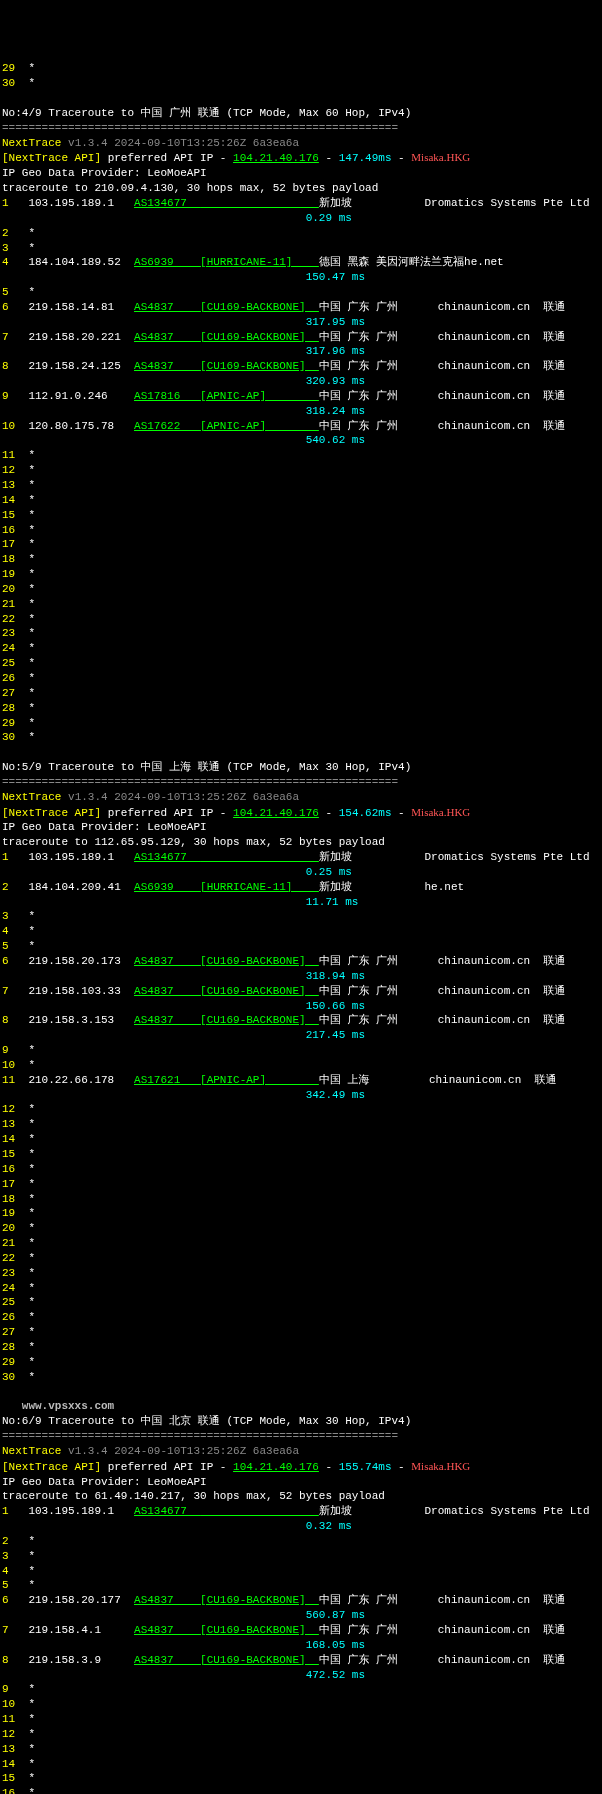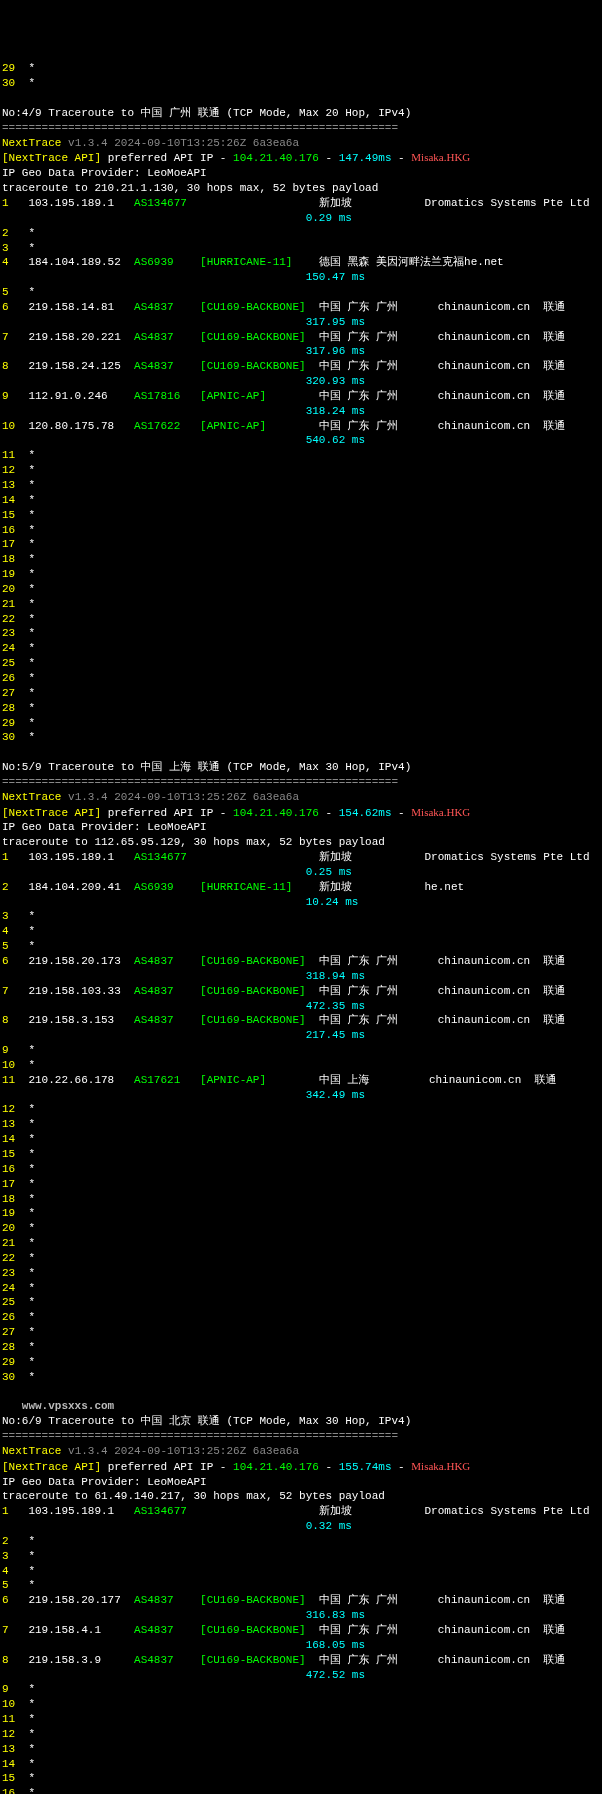--- a/index.html
+++ b/index.html
@@ -6,45 +6,45 @@
     background: #000;
     color: #fff;
     font-family: "Courier New", monospace;
     font-size: 11px;
     line-height: 1.35;
     margin: 0;
     padding: 2px;
     white-space: pre;
     width: 602px;
   }
-  .green { color: #00ff00; }
+  .green { color: #00ff00; text-decoration: underline; }
   .yellow { color: #ffff00; }
   .cyan { color: #00ffff; text-align: right; }
   .red { color: #ff5555; font-family: Liberation Serif, serif; }
   .gray { color: #888888; }
   .white { color: #ffffff; }
   .watermark {
     color: #bbbbbb;
     font-weight: bold;
   }
 </style>
 </head>
 <body>
 
 
 
 <div id="output"><span class="yellow">29</span>  <span class="white">*</span>
 <span class="yellow">30</span>  <span class="white">*</span>
 
-<span class="white">No:4/9 Traceroute to 中国 广州 联通 (TCP Mode, Max 20 Hop, IPv4)</span>
+<span class="white">No:4/9 Traceroute to 中国 广州 联通 (TCP Mode, Max 60 Hop, IPv4)</span>
 <span class="gray">============================================================</span>
 <span class="yellow">NextTrace</span> <span class="gray">v1.3.4 2024-09-10T13:25:26Z 6a3ea6a</span>
 <span class="yellow">[NextTrace API]</span><span class="white"> preferred API IP - </span><span class="green">104.21.40.176</span><span class="white"> - </span><span class="cyan">147.49ms</span><span class="white"> - </span><span class="red">Misaka.HKG</span>
 <span class="white">IP Geo Data Provider: LeoMoeAPI</span>
-<span class="white">traceroute to 210.21.1.130, 30 hops max, 52 bytes payload</span>
+<span class="white">traceroute to 210.09.4.130, 30 hops max, 52 bytes payload</span>
 <span class="yellow">1 </span>  <span class="white">103.195.189.1   </span><span class="green">AS134677  </span><span class="green">                  </span><span class="white">新加坡           </span><span class="white">Dromatics Systems Pte Ltd</span><span class="white"></span>
                                               <span class="cyan">0.29 ms</span>
 <span class="yellow">2 </span>  <span class="white">*</span>
 <span class="yellow">3 </span>  <span class="white">*</span>
 <span class="yellow">4 </span>  <span class="white">184.104.189.52  </span><span class="green">AS6939    </span><span class="green">[HURRICANE-11]    </span><span class="white">德国 黑森 美因河畔法兰克福</span><span class="white">he.net          </span><span class="white"></span>
                                               <span class="cyan">150.47 ms</span>
 <span class="yellow">5 </span>  <span class="white">*</span>
 <span class="yellow">6 </span>  <span class="white">219.158.14.81   </span><span class="green">AS4837    </span><span class="green">[CU169-BACKBONE]  </span><span class="white">中国 广东 广州      </span><span class="white">chinaunicom.cn  </span><span class="white">联通</span>
                                               <span class="cyan">317.95 ms</span>
 <span class="yellow">7 </span>  <span class="white">219.158.20.221  </span><span class="green">AS4837    </span><span class="green">[CU169-BACKBONE]  </span><span class="white">中国 广东 广州      </span><span class="white">chinaunicom.cn  </span><span class="white">联通</span>
@@ -78,28 +78,28 @@
 
 <span class="white">No:5/9 Traceroute to 中国 上海 联通 (TCP Mode, Max 30 Hop, IPv4)</span>
 <span class="gray">============================================================</span>
 <span class="yellow">NextTrace</span> <span class="gray">v1.3.4 2024-09-10T13:25:26Z 6a3ea6a</span>
 <span class="yellow">[NextTrace API]</span><span class="white"> preferred API IP - </span><span class="green">104.21.40.176</span><span class="white"> - </span><span class="cyan">154.62ms</span><span class="white"> - </span><span class="red">Misaka.HKG</span>
 <span class="white">IP Geo Data Provider: LeoMoeAPI</span>
 <span class="white">traceroute to 112.65.95.129, 30 hops max, 52 bytes payload</span>
 <span class="yellow">1 </span>  <span class="white">103.195.189.1   </span><span class="green">AS134677  </span><span class="green">                  </span><span class="white">新加坡           </span><span class="white">Dromatics Systems Pte Ltd</span><span class="white"></span>
                                               <span class="cyan">0.25 ms</span>
 <span class="yellow">2 </span>  <span class="white">184.104.209.41  </span><span class="green">AS6939    </span><span class="green">[HURRICANE-11]    </span><span class="white">新加坡           </span><span class="white">he.net          </span><span class="white"></span>
-                                              <span class="cyan">10.24 ms</span>
+                                              <span class="cyan">11.71 ms</span>
 <span class="yellow">3 </span>  <span class="white">*</span>
 <span class="yellow">4 </span>  <span class="white">*</span>
 <span class="yellow">5 </span>  <span class="white">*</span>
 <span class="yellow">6 </span>  <span class="white">219.158.20.173  </span><span class="green">AS4837    </span><span class="green">[CU169-BACKBONE]  </span><span class="white">中国 广东 广州      </span><span class="white">chinaunicom.cn  </span><span class="white">联通</span>
                                               <span class="cyan">318.94 ms</span>
 <span class="yellow">7 </span>  <span class="white">219.158.103.33  </span><span class="green">AS4837    </span><span class="green">[CU169-BACKBONE]  </span><span class="white">中国 广东 广州      </span><span class="white">chinaunicom.cn  </span><span class="white">联通</span>
-                                              <span class="cyan">472.35 ms</span>
+                                              <span class="cyan">150.66 ms</span>
 <span class="yellow">8 </span>  <span class="white">219.158.3.153   </span><span class="green">AS4837    </span><span class="green">[CU169-BACKBONE]  </span><span class="white">中国 广东 广州      </span><span class="white">chinaunicom.cn  </span><span class="white">联通</span>
                                               <span class="cyan">217.45 ms</span>
 <span class="yellow">9 </span>  <span class="white">*</span>
 <span class="yellow">10</span>  <span class="white">*</span>
 <span class="yellow">11</span>  <span class="white">210.22.66.178   </span><span class="green">AS17621   </span><span class="green">[APNIC-AP]        </span><span class="white">中国 上海         </span><span class="white">chinaunicom.cn  </span><span class="white">联通</span>
                                               <span class="cyan">342.49 ms</span>
 <span class="yellow">12</span>  <span class="white">*</span>
 <span class="yellow">13</span>  <span class="white">*</span>
 <span class="yellow">14</span>  <span class="white">*</span>
 <span class="yellow">15</span>  <span class="white">*</span>
@@ -126,21 +126,21 @@
 <span class="yellow">[NextTrace API]</span><span class="white"> preferred API IP - </span><span class="green">104.21.40.176</span><span class="white"> - </span><span class="cyan">155.74ms</span><span class="white"> - </span><span class="red">Misaka.HKG</span>
 <span class="white">IP Geo Data Provider: LeoMoeAPI</span>
 <span class="white">traceroute to 61.49.140.217, 30 hops max, 52 bytes payload</span>
 <span class="yellow">1 </span>  <span class="white">103.195.189.1   </span><span class="green">AS134677  </span><span class="green">                  </span><span class="white">新加坡           </span><span class="white">Dromatics Systems Pte Ltd</span><span class="white"></span>
                                               <span class="cyan">0.32 ms</span>
 <span class="yellow">2 </span>  <span class="white">*</span>
 <span class="yellow">3 </span>  <span class="white">*</span>
 <span class="yellow">4 </span>  <span class="white">*</span>
 <span class="yellow">5 </span>  <span class="white">*</span>
 <span class="yellow">6 </span>  <span class="white">219.158.20.177  </span><span class="green">AS4837    </span><span class="green">[CU169-BACKBONE]  </span><span class="white">中国 广东 广州      </span><span class="white">chinaunicom.cn  </span><span class="white">联通</span>
-                                              <span class="cyan">316.83 ms</span>
+                                              <span class="cyan">560.87 ms</span>
 <span class="yellow">7 </span>  <span class="white">219.158.4.1     </span><span class="green">AS4837    </span><span class="green">[CU169-BACKBONE]  </span><span class="white">中国 广东 广州      </span><span class="white">chinaunicom.cn  </span><span class="white">联通</span>
                                               <span class="cyan">168.05 ms</span>
 <span class="yellow">8 </span>  <span class="white">219.158.3.9     </span><span class="green">AS4837    </span><span class="green">[CU169-BACKBONE]  </span><span class="white">中国 广东 广州      </span><span class="white">chinaunicom.cn  </span><span class="white">联通</span>
                                               <span class="cyan">472.52 ms</span>
 <span class="yellow">9 </span>  <span class="white">*</span>
 <span class="yellow">10</span>  <span class="white">*</span>
 <span class="yellow">11</span>  <span class="white">*</span>
 <span class="yellow">12</span>  <span class="white">*</span>
 <span class="yellow">13</span>  <span class="white">*</span>
 <span class="yellow">14</span>  <span class="white">*</span>

